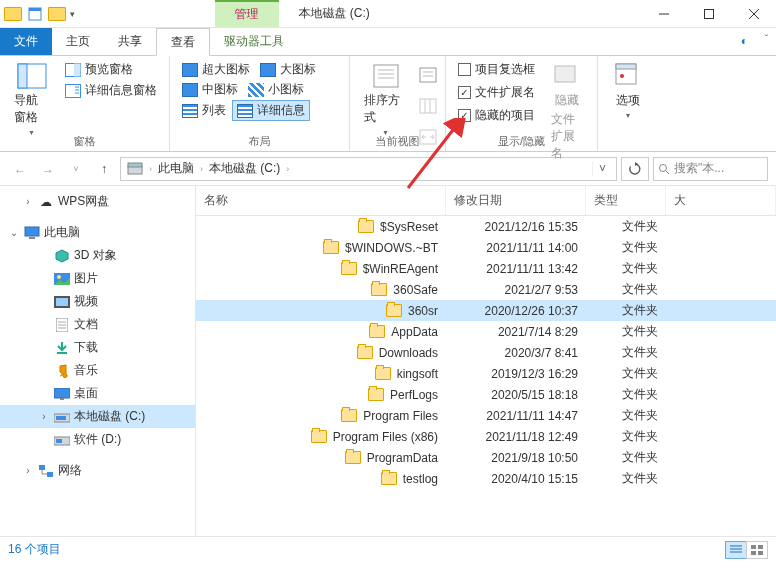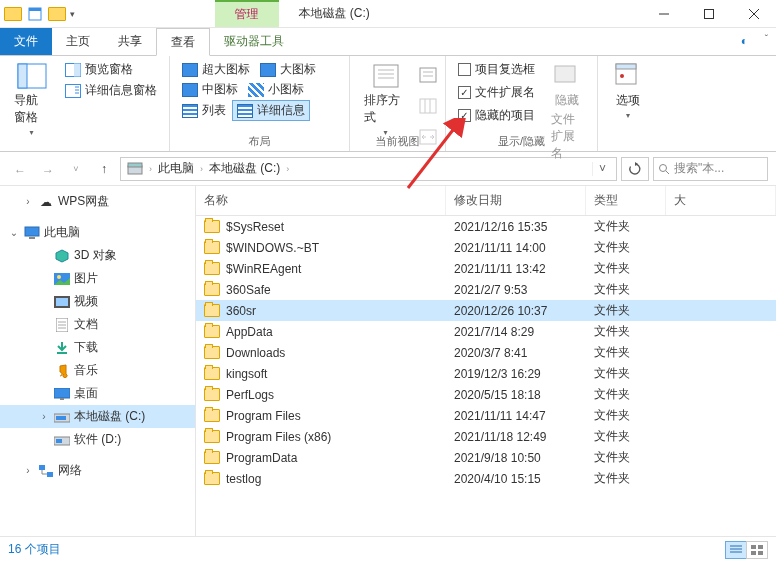--- a/index.html
+++ b/index.html
@@ -67,21 +67,21 @@
 .listing { flex: 1; display: flex; flex-direction: column; overflow: hidden; }
 .col-headers { display: flex; border-bottom: 1px solid #e5e5e5; color: #555; }
 .col-headers > div { padding: 6px 8px; border-right: 1px solid #f0f0f0; }
 .col-name { width: 250px; }
 .col-date { width: 140px; }
 .col-type { width: 80px; }
 .col-size { flex: 1; }
 .file-list { flex: 1; overflow-y: auto; }
 .file-row { display: flex; color: #333; }
 .file-row.selected { background: #cce8ff; }
-.file-row > div { padding: 2px 8px; display: flex; align-items: center; gap: 6px; }
+.file-row > div { padding: 2px 8px; display: flex; align-items: center; gap: 6px; justify-content: flex-end; }
 .fico { width: 16px; height: 13px; background: #ffe39b; border: 1px solid #dca500; border-radius: 1px; display: inline-block; position: relative; }
 .fico::before { content: ""; position: absolute; top: -3px; left: 0; width: 6px; height: 3px; background: #ffe39b; border: 1px solid #dca500; border-bottom: none; border-radius: 1px 1px 0 0; }
 
 
 .statusbar { height: 26px; border-top: 1px solid #e5e5e5; display: flex; align-items: center; padding: 0 8px; color: #1979ca; }
 .view-toggles { margin-left: auto; display: flex; }
 .vt { width: 22px; height: 18px; border: 1px solid #ccc; display: flex; align-items: center; justify-content: center; margin-left: -1px; }
 .vt.active { background: #cce8ff; border-color: #6aa8e0; }
 
 
@@ -166,20 +166,21 @@
                 <rect x="0.5" y="0.5" width="15" height="13" fill="none" stroke="#3a8ee6"></rect>
                 <line x1="10" y1="3" x2="14" y2="3" stroke="#3a8ee6"></line>
                 <line x1="10" y1="6" x2="14" y2="6" stroke="#3a8ee6"></line>
                 <line x1="10" y1="9" x2="14" y2="9" stroke="#3a8ee6"></line>
               </svg>
             </span>
             <span>详细信息窗格</span>
           </div>
       </div>
     </div>
+    <div class="ribbon-group-label">窗格</div>
   </div>
 
   <div class="ribbon-group" style="width:180px">
     <div class="ribbon-body" style="flex-direction:column;gap:1px">
       <div style="display:flex;gap:2px">
         <div class="rb-item">
             <span class="micon ico-blue"></span>
             <span>超大图标</span>
           </div>
         <div class="rb-item">

